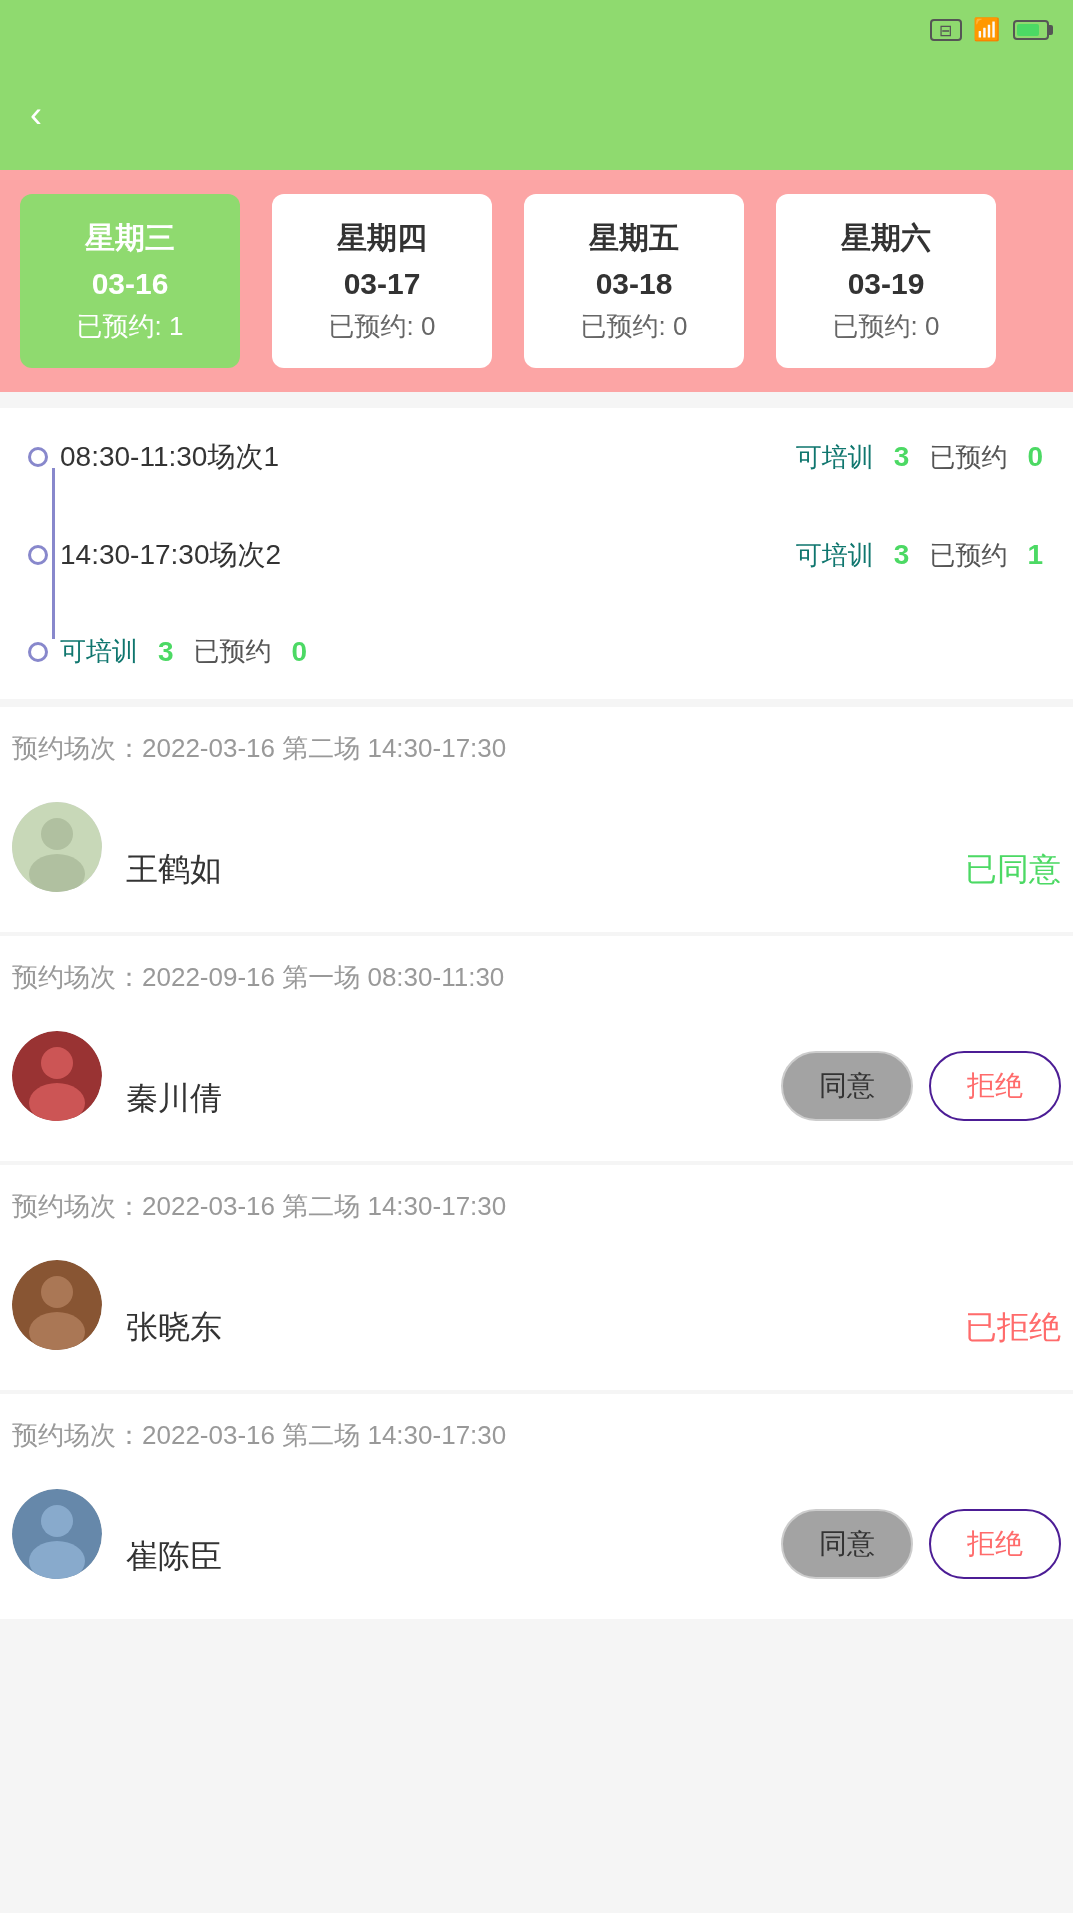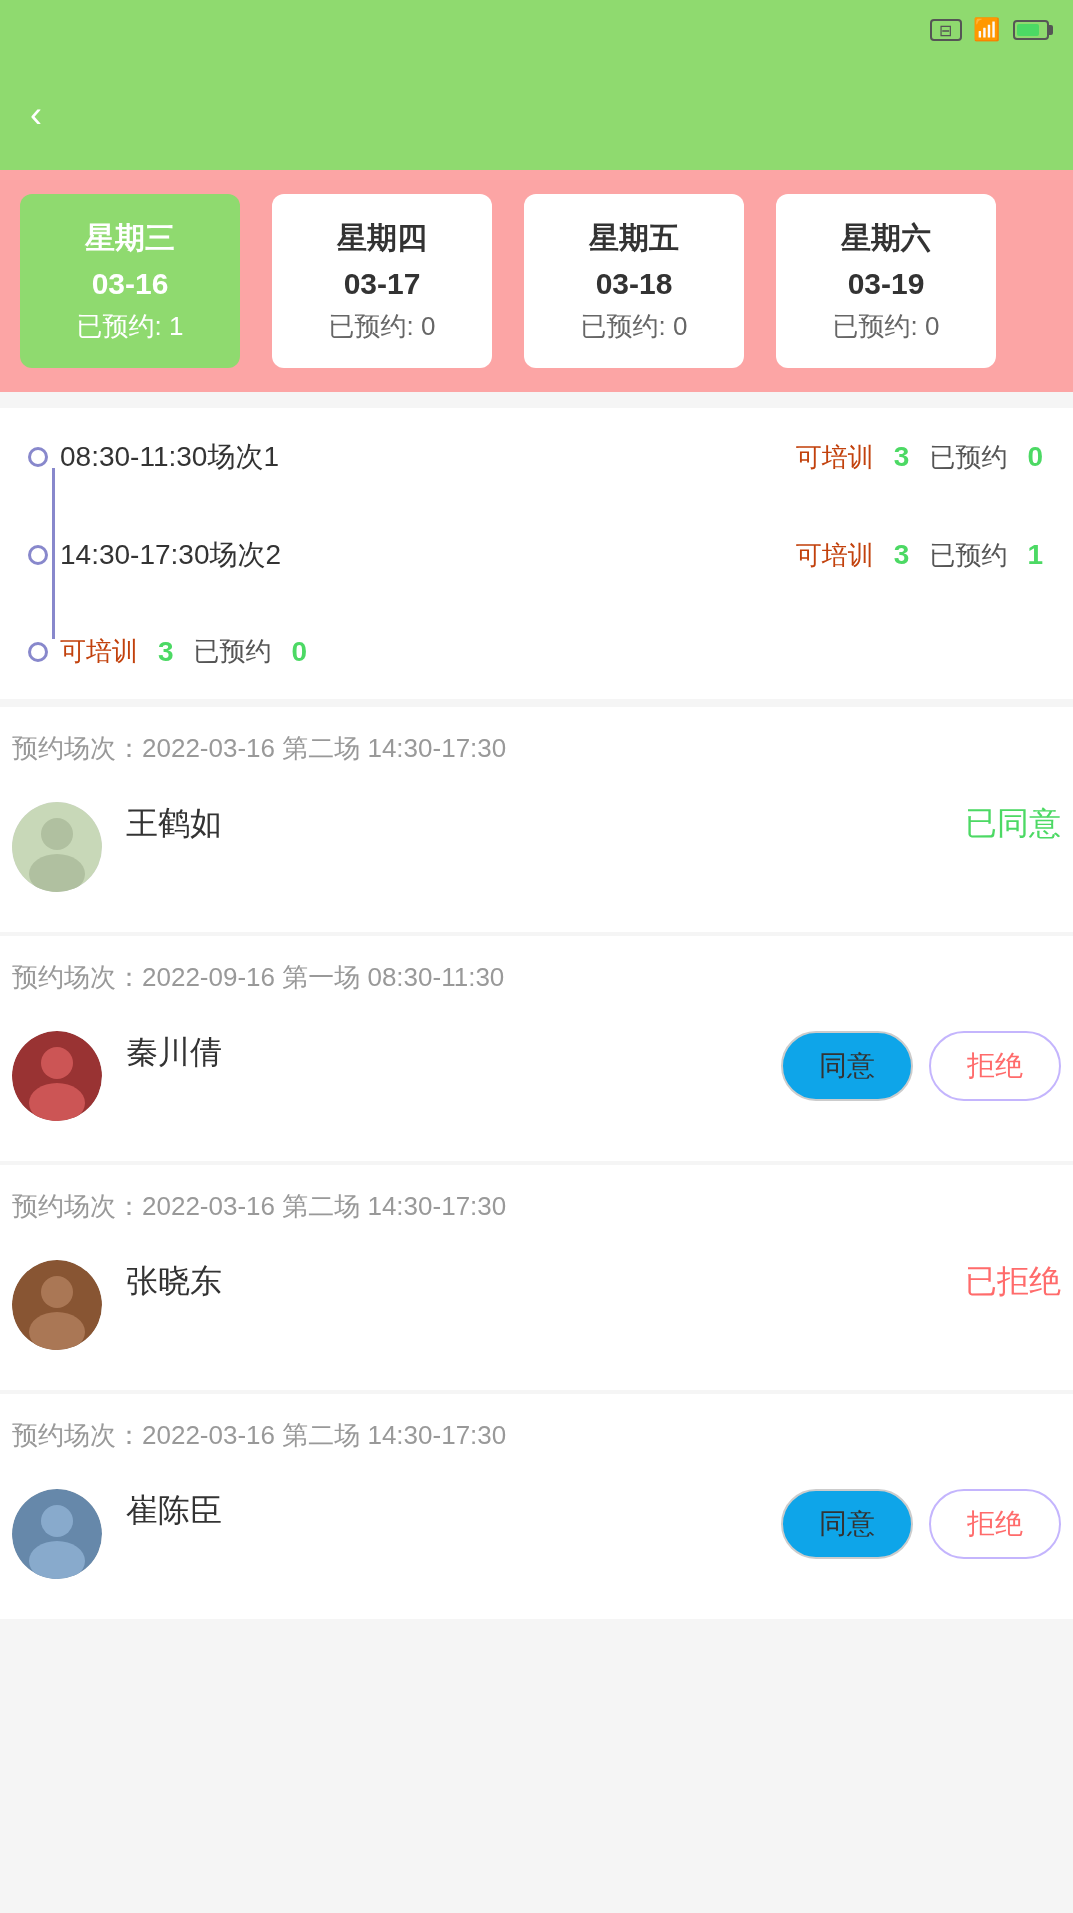--- a/index.html
+++ b/index.html
@@ -181,21 +181,21 @@
       color: #333;
       flex: 1;
     }
     .session-info {
       display: flex;
       align-items: center;
       gap: 20px;
     }
     .session-label {
       font-size: 26px;
-      color: #c2410c;
+      color: #0f766e;
     }
     .session-count {
       font-size: 28px;
       color: #4cd964;
       font-weight: 600;
     }
     .session-booked-label {
       font-size: 26px;
       color: #555;
     }
@@ -211,21 +211,21 @@
       margin-bottom: 4px;
       padding: 24px 12px;
     }
     .booking-date-label {
       font-size: 26px;
       color: #999;
       margin-bottom: 20px;
     }
     .booking-item {
       display: flex;
-      align-items: flex-start;
+      align-items: flex-end;
       padding: 16px 0;
     }
     .avatar {
       width: 90px;
       height: 90px;
       border-radius: 50%;
       background: #ddd;
       margin-right: 24px;
       overflow: hidden;
       display: flex;
@@ -254,26 +254,26 @@
     .action-buttons {
       display: flex;
       gap: 16px;
     }
     .btn-agree {
       padding: 14px 36px;
       border: 2px solid #ccc;
       border-radius: 40px;
       font-size: 28px;
       color: #333;
-      background: #0ea5e9;
+      background: #a3a3a3;
       cursor: pointer;
     }
     .btn-reject {
       padding: 14px 36px;
-      border: 2px solid #c4b5fd;
+      border: 2px solid #4c1d95;
       border-radius: 40px;
       font-size: 28px;
       color: #ff6b6b;
       background: white;
       cursor: pointer;
     }
   </style>
 </head>
 <body>
 

